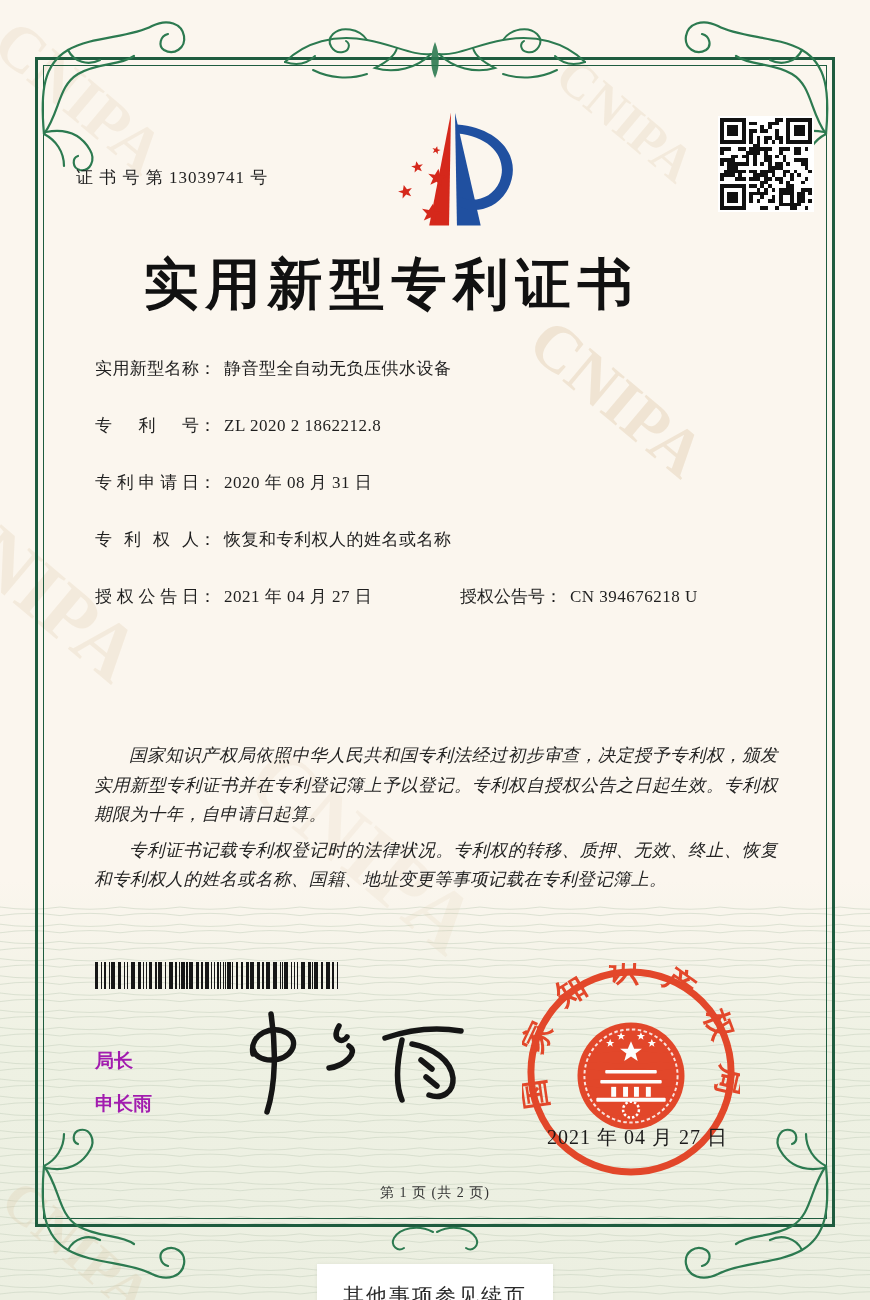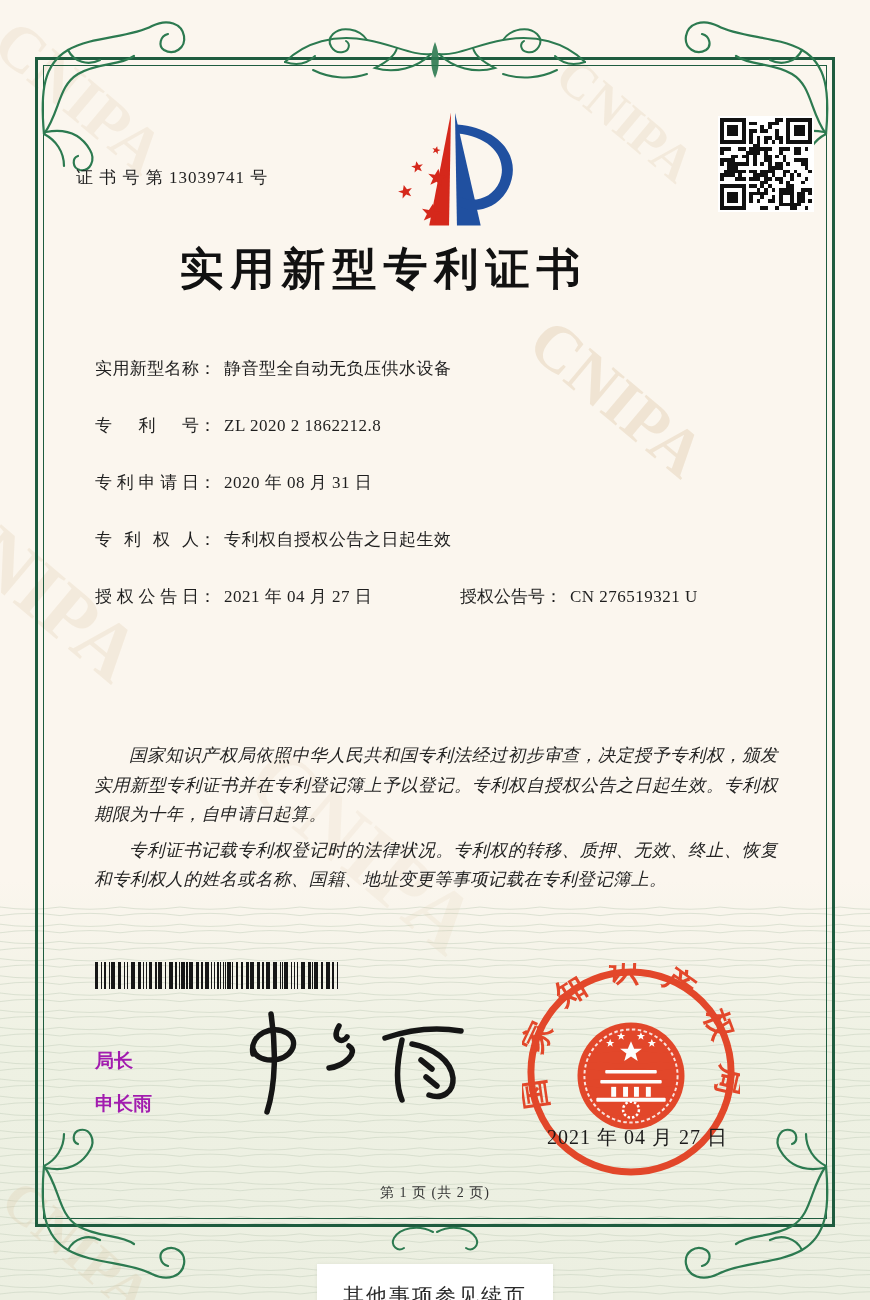--- a/index.html
+++ b/index.html
@@ -10,22 +10,22 @@
   }
   .tint{position:absolute;left:0;top:880px;width:870px;height:420px;
     background:linear-gradient(180deg,rgba(238,241,228,0) 0%,#eef1e3 40%,#ecefe1 100%);}
   #wavesvg{position:absolute;left:0;top:903px;width:870px;height:397px;}
   .wm{position:absolute;color:#d8bd97;opacity:.28;font-weight:bold;
     font-family:"Liberation Serif",serif;pointer-events:none;white-space:nowrap;}
   .frame-svg{position:absolute;left:0;top:0;width:870px;height:1300px;pointer-events:none;}
   .cert-no{position:absolute;left:76px;top:118px;font-size:17px;letter-spacing:1px;margin-top:48px;}
   .logo{position:absolute;left:358px;top:110px;width:188px;height:126px;}
   .qr{position:absolute;left:718px;top:116px;width:92px;height:92px;background:#fff;padding:2px;}
-  .title{position:absolute;left:0;top:240px;width:767px;margin:0;text-align:center;
-    font-size:44px;font-weight:bold;letter-spacing:7px;color:#111;}
+  .title{position:absolute;left:0;top:240px;width:767px;margin:8px;text-align:center;
+    font-size:55px;font-weight:bold;letter-spacing:7px;color:#111;}
   .fields{position:absolute;left:95px;top:356px;width:690px;display:flex;flex-direction:column;gap:32px;
     font-size:17px;line-height:25px;}
   .frow{white-space:nowrap;}
   .flabel{display:inline-block;width:104px;text-align:justify;text-align-last:justify;vertical-align:top;}
   .fcolon{display:inline-block;margin-right:8px;}
   .fvalue{letter-spacing:.5px;}
   .grant-left{display:inline-block;width:365px;}
   .paras{position:absolute;left:94px;top:741px;width:684px;font-size:17.5px;line-height:29.5px;
     text-align:justify;letter-spacing:.4px;color:#242424;font-style:italic;}
   .paras p{margin:0 0 6px 0;text-indent:2em;}
@@ -376,24 +376,24 @@
     <div class="frow">
       <span class="flabel">实用新型名称</span><span class="fcolon">：</span><span class="fvalue">静音型全自动无负压供水设备</span>
     </div>
     <div class="frow">
       <span class="flabel">专利号</span><span class="fcolon">：</span><span class="fvalue">ZL 2020 2 1862212.8</span>
     </div>
     <div class="frow">
       <span class="flabel">专利申请日</span><span class="fcolon">：</span><span class="fvalue">2020 年 08 月 31 日</span>
     </div>
     <div class="frow">
-      <span class="flabel">专利权人</span><span class="fcolon">：</span><span class="fvalue">专利权自授权公告之日起生效</span>
+      <span class="flabel">专利权人</span><span class="fcolon">：</span><span class="fvalue">恢复和专利权人的姓名或名称</span>
     </div>
     <div class="frow">
-      <span class="grant-left"><span class="flabel">授权公告日</span><span class="fcolon">：</span><span class="fvalue">2021 年 04 月 27 日</span></span><span>授权公告号</span><span class="fcolon">：</span><span class="fvalue">CN 276519321 U</span>
+      <span class="grant-left"><span class="flabel">授权公告日</span><span class="fcolon">：</span><span class="fvalue">2021 年 04 月 27 日</span></span><span>授权公告号</span><span class="fcolon">：</span><span class="fvalue">CN 394676218 U</span>
     </div>
   </div>
 
   <div class="paras">
     <p>国家知识产权局依照中华人民共和国专利法经过初步审查，决定授予专利权，颁发实用新型专利证书并在专利登记簿上予以登记。专利权自授权公告之日起生效。专利权期限为十年，自申请日起算。</p>
     <p>专利证书记载专利权登记时的法律状况。专利权的转移、质押、无效、终止、恢复和专利权人的姓名或名称、国籍、地址变更等事项记载在专利登记簿上。</p>
   </div>
 
   <svg id="barsvg" viewBox="0 0 250 27" preserveAspectRatio="none">
       <rect x="0" y="0" width="3" height="27" fill="#161616"></rect>

